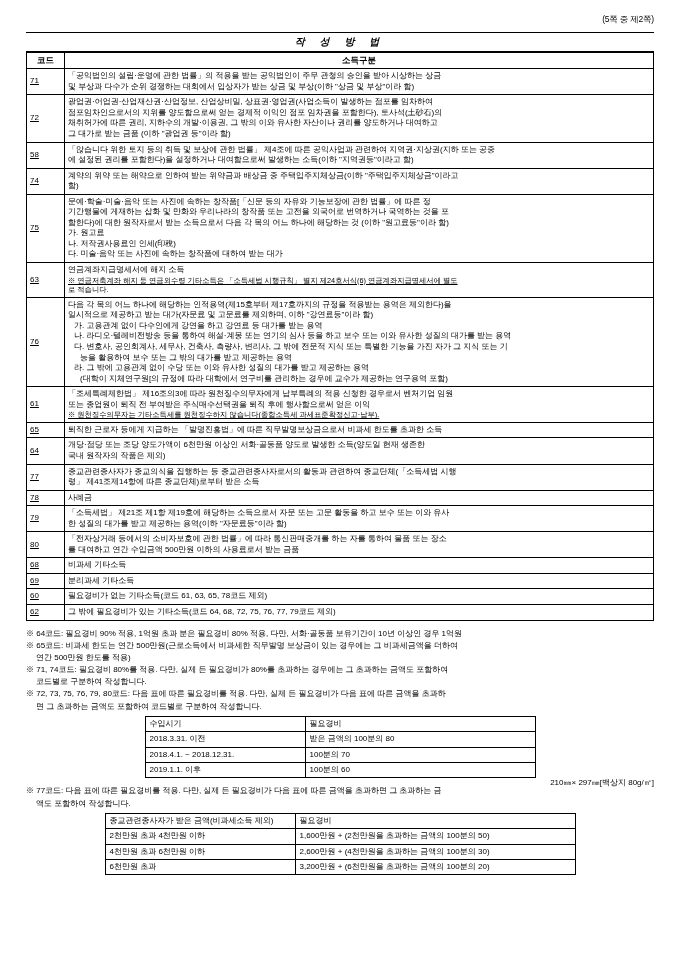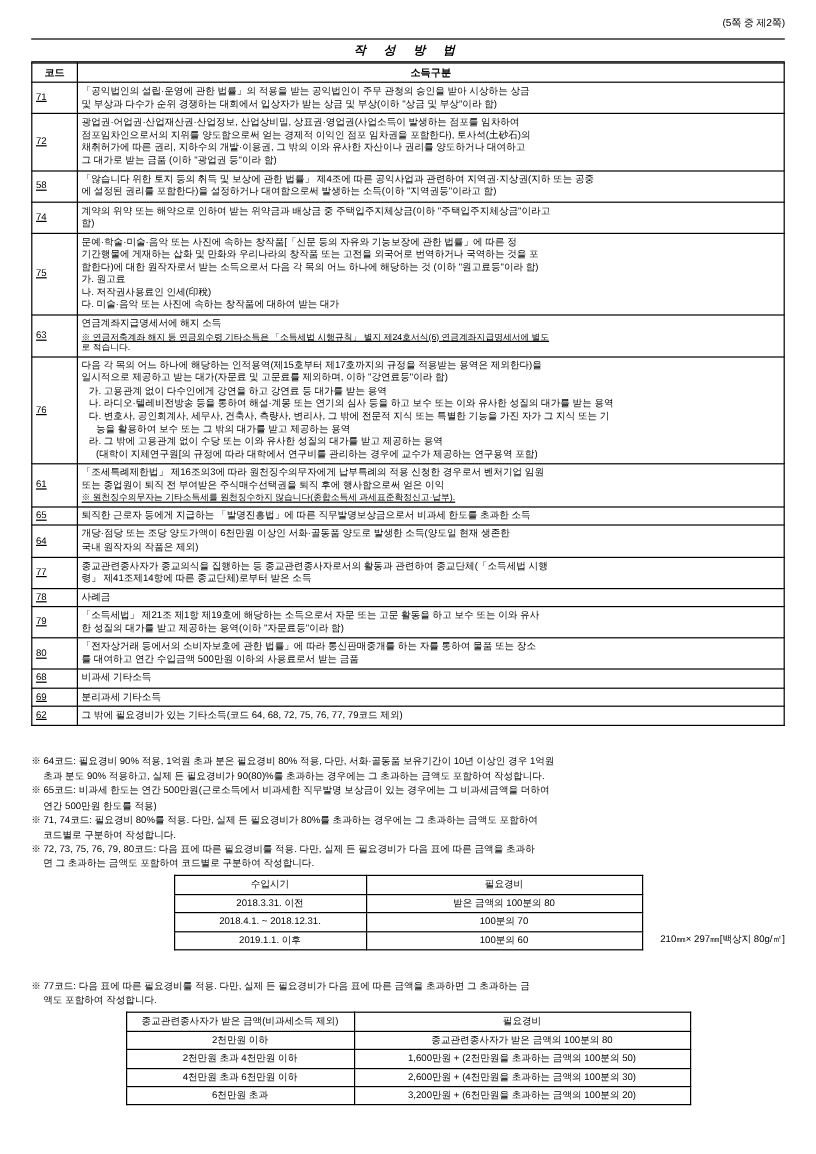--- a/index.html
+++ b/index.html
@@ -66,21 +66,21 @@
   td.desc p {
     margin: 0;
     text-indent: 0;
   }
   td.desc p.ind1 { padding-left: 7px; text-indent: -7px; }
   td.desc p.ind2 { padding-left: 12px; text-indent: -6px; }
   td.desc p.ind3 { padding-left: 18px; text-indent: -6px; }
   td.desc p.star { padding-left: 9px; text-indent: -9px; text-decoration: underline; }
   td.desc p.small { font-size: 7.3px; }
   .notes {
-    margin-top: 24px;
+    margin-top: 7px;
     font-size: 8px;
     line-height: 1.4;
   }
   .notes p {
     margin: 0 0 1px 0;
     padding-left: 10px;
     text-indent: -10px;
   }
   .notes p.cont {
     padding-left: 10px;
@@ -88,21 +88,21 @@
   }
   table.sub {
     border-collapse: collapse;
     margin: 4px auto 4px auto;
     table-layout: fixed;
   }
   table.sub th, table.sub td {
     border: 0.6px solid #000;
     font-size: 8px;
     padding: 2px 4px;
-    text-align: center;
+    text-align: left;
     line-height: 1.3;
   }
   table.sub th { font-weight: normal; }
   .sub1 { width: 390px; }
   .sub1 col.c1 { width: 160px; }
   .sub1 col.c2 { width: 230px; }
   .sub2 { width: 470px; }
   .sub2 col.c1 { width: 190px; }
   .sub2 col.c2 { width: 280px; }
   td.lft { text-align: left; padding-left: 6px; }
@@ -250,31 +250,36 @@
             <p>비과세 기타소득</p>
           </td>
         </tr>
         <tr>
           <td class="code">69</td>
           <td class="desc">
             <p>분리과세 기타소득</p>
           </td>
         </tr>
         <tr>
+          <td class="code">60</td>
+          <td class="desc">
+            <p>필요경비가 없는 기타소득(코드 61, 63, 65, 78코드 제외)</p>
+          </td>
+        </tr>
+        <tr>
           <td class="code">62</td>
           <td class="desc">
             <p>그 밖에 필요경비가 있는 기타소득(코드 64, 68, 72, 75, 76, 77, 79코드 제외)</p>
           </td>
         </tr>
       </tbody>
   </table>
 
   <div class="notes" id="notes-block">
       <p>※ 64코드: 필요경비 90% 적용, 1억원 초과 분은 필요경비 80% 적용, 다만, 서화·골동품 보유기간이 10년 이상인 경우 1억원</p>
-      <p class="cont">초과 분도 90% 적용하고, 실제 든 필요경비가 90(80)%를 초과하는 경우에는 그 초과하는 금액도 포함하여 작성합니다.</p>
       <p>※ 65코드: 비과세 한도는 연간 500만원(근로소득에서 비과세한 직무발명 보상금이 있는 경우에는 그 비과세금액을 더하여</p>
       <p class="cont">연간 500만원 한도를 적용)</p>
       <p>※ 71, 74코드: 필요경비 80%를 적용. 다만, 실제 든 필요경비가 80%를 초과하는 경우에는 그 초과하는 금액도 포함하여</p>
       <p class="cont">코드별로 구분하여 작성합니다.</p>
       <p>※ 72, 73, 75, 76, 79, 80코드: 다음 표에 따른 필요경비를 적용. 다만, 실제 든 필요경비가 다음 표에 따른 금액을 초과하</p>
       <p class="cont">면 그 초과하는 금액도 포함하여 코드별로 구분하여 작성합니다.</p>
     </div>
 
   <table class="sub sub1">
     <colgroup>
@@ -314,24 +319,20 @@
         <col class="c2">
       </colgroup>
     <thead>
       <tr>
         <th>종교관련종사자가 받은 금액(비과세소득 제외)</th>
         <th>필요경비</th>
       </tr>
     </thead>
     <tbody id="sub2-body">
         <tr>
-          <td class="lft">2천만원 이하</td>
-          <td>종교관련종사자가 받은 금액의 100분의 80</td>
-        </tr>
-        <tr>
           <td class="lft">2천만원 초과 4천만원 이하</td>
           <td>1,600만원 + (2천만원을 초과하는 금액의 100분의 50)</td>
         </tr>
         <tr>
           <td class="lft">4천만원 초과 6천만원 이하</td>
           <td>2,600만원 + (4천만원을 초과하는 금액의 100분의 30)</td>
         </tr>
         <tr>
           <td class="lft">6천만원 초과</td>
           <td>3,200만원 + (6천만원을 초과하는 금액의 100분의 20)</td>

